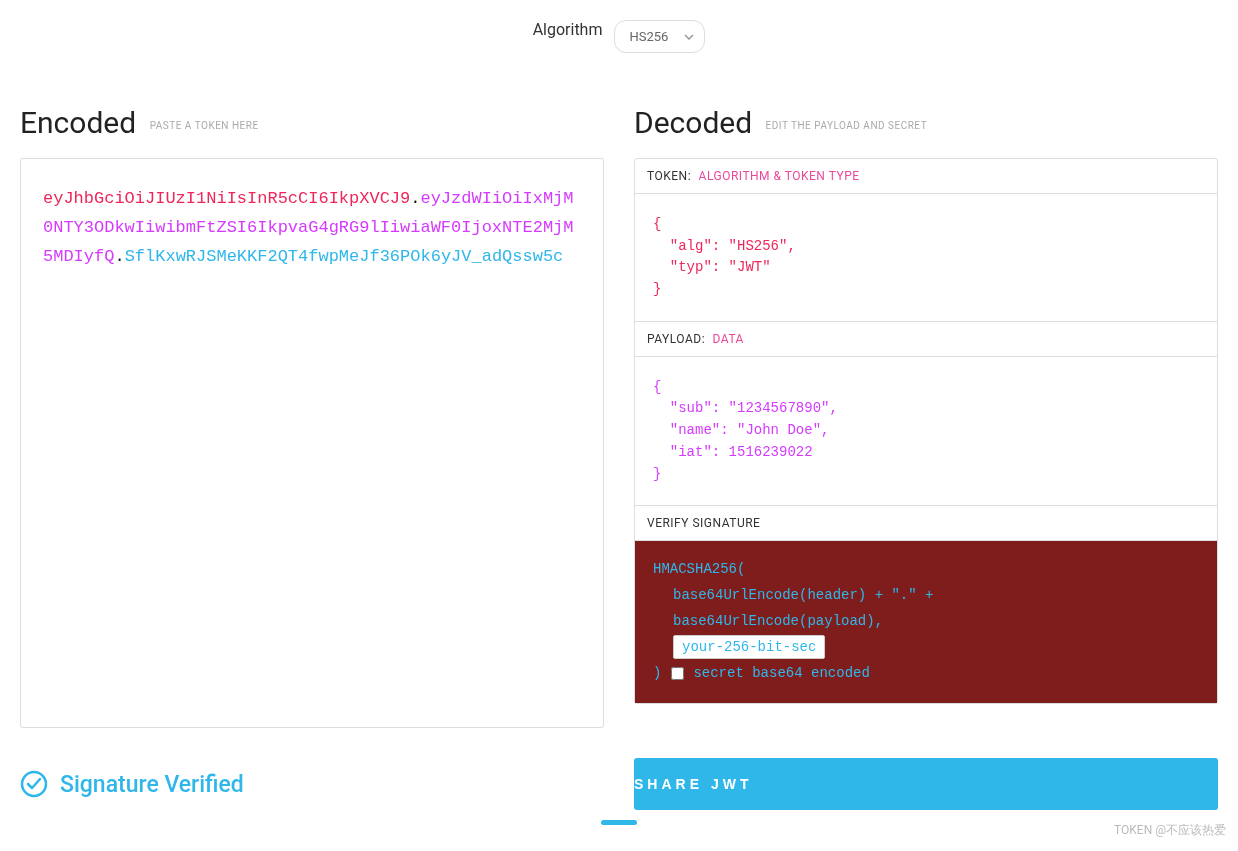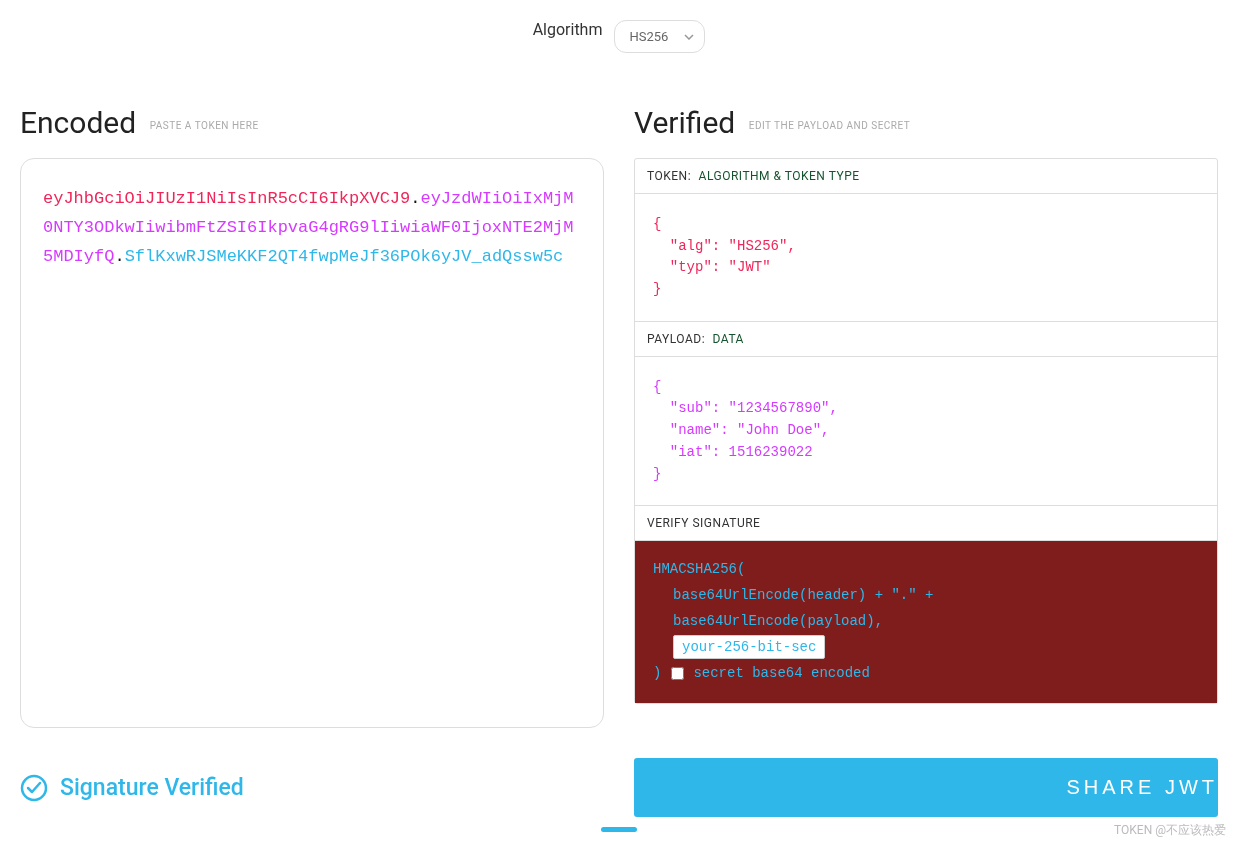--- a/index.html
+++ b/index.html
@@ -47,21 +47,21 @@
   .section-subtitle {
     font-size: 10px;
     letter-spacing: 0.5px;
     color: #aaa;
     font-weight: 400;
     margin-left: 6px;
     vertical-align: middle;
   }
   .encoded-box {
     border: 1px solid #ddd;
-    border-radius: 14px;
+    border-radius: 3px;
     padding: 26px 22px;
     font-family: "SFMono-Regular", Consolas, "Liberation Mono", Menlo, monospace;
     font-size: 17px;
     line-height: 1.7;
     height: 570px;
     word-break: break-all;
     font-weight: 500;
   }
   .c-red { color: #ef265a; }
   .c-purple { color: #d639ff; }
@@ -71,21 +71,21 @@
     border: 1px solid #ddd;
     border-radius: 3px;
   }
   .seg-header {
     font-size: 12px;
     padding: 10px 12px;
     border-bottom: 1px solid #ddd;
     color: #333;
     letter-spacing: 0.5px;
   }
-  .seg-header .sub { color: #14532d; margin-left: 4px; }
+  .seg-header .sub { color: #ec4899; margin-left: 4px; }
   .seg-body {
     padding: 20px 18px;
     font-family: "SFMono-Regular", Consolas, "Liberation Mono", Menlo, monospace;
     font-size: 14px;
     line-height: 1.55;
     border-bottom: 1px solid #ddd;
   }
   .sig-body {
     background: #7f1d1d;
     padding: 16px 18px;
@@ -121,28 +121,28 @@
     font-size: 23px;
     font-weight: 500;
     color: #2fb7e9;
   }
   .verified svg { margin-right: 12px; }
   .share-btn {
     flex: 1;
     width: 575px;
     background: #2fb7e9;
     color: #fff;
-    font-size: 20px;
+    font-size: 14px;
     letter-spacing: 4px;
-    font-weight: 400;
+    font-weight: 700;
     border: none;
     padding: 18px 0;
     border-radius: 3px;
     cursor: pointer;
-    text-align: right;
+    text-align: left;
   }
   .watermark {
     position: fixed;
     bottom: 12px;
     right: 12px;
     font-size: 12px;
     color: #bbb;
   }
   .handle {
     width: 36px;
@@ -170,21 +170,21 @@
   <div class="col col-half">
     <div class="section-title">
       <span>Encoded</span>
       <span class="section-subtitle">PASTE A TOKEN HERE</span>
     </div>
     <div class="encoded-box"><span class="c-red">eyJhbGciOiJIUzI1NiIsInR5cCI6IkpXVCJ9</span><span class="dot">.</span><span class="c-purple">eyJzdWIiOiIxMjM0NTY3ODkwIiwibmFtZSI6IkpvaG4gRG9lIiwiaWF0IjoxNTE2MjM5MDIyfQ</span><span class="dot">.</span><span class="c-blue">SflKxwRJSMeKKF2QT4fwpMeJf36POk6yJV_adQssw5c</span></div>
   </div>
 
   <div class="col col-half">
     <div class="section-title">
-      <span>Verified</span>
+      <span>Decoded</span>
       <span class="section-subtitle">EDIT THE PAYLOAD AND SECRET</span>
     </div>
     <div class="decoded-box">
 
       <div class="seg-header">
         <span>TOKEN:</span>
         <span class="sub">ALGORITHM &amp; TOKEN TYPE</span>
       </div>
       <pre class="seg-body c-red" style="margin:0;white-space:pre;">{
   "alg": "HS256",

